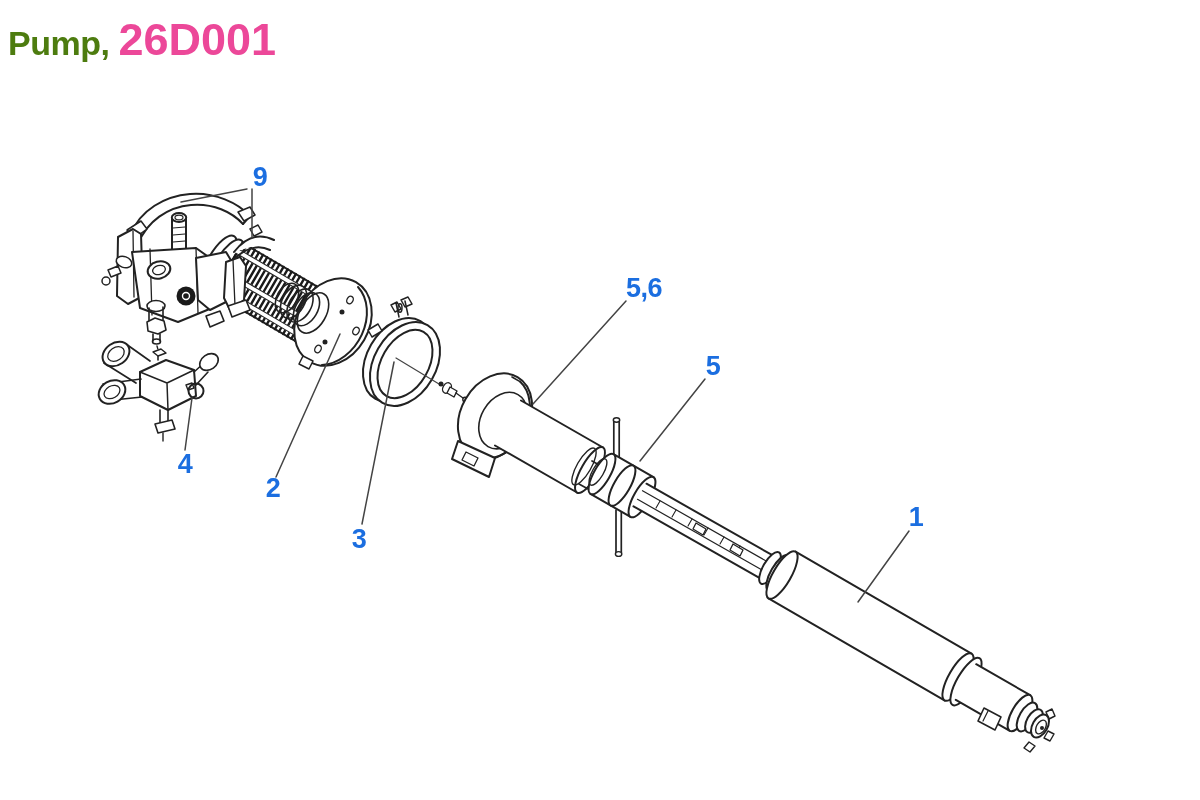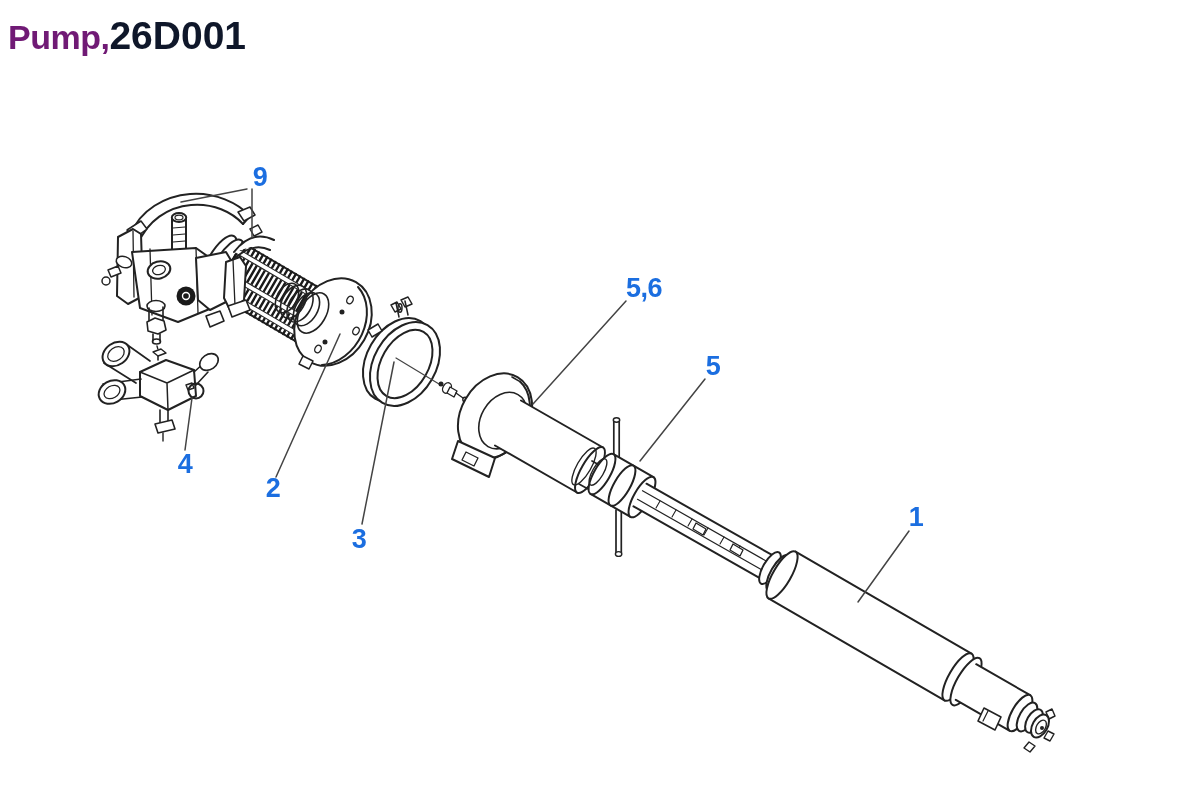--- a/index.html
+++ b/index.html
@@ -1,20 +1,20 @@
 <!DOCTYPE html>
 <html><head>
 <meta charset="utf-8">
 <style>
   html,body{margin:0;padding:0;background:#ffffff;}
   .page{position:relative;width:1200px;height:800px;background:#fff;overflow:hidden;
         font-family:"Liberation Sans","DejaVu Sans",sans-serif;}
   header{position:absolute;left:8px;top:14px;white-space:nowrap;}
-  .title-prefix{font-size:34px;font-weight:bold;color:#701a75;letter-spacing:-0.5px;}
-  .part-number{font-size:39px;font-weight:bold;color:#0f172a;text-decoration:none;cursor:pointer;}
+  .title-prefix{font-size:34px;font-weight:bold;color:#4d7c0f;letter-spacing:-0.5px;}
+  .part-number{font-size:45px;font-weight:bold;color:#ec4899;margin-left:9px;text-decoration:none;cursor:pointer;}
   .diagram-area{position:absolute;left:0;top:0;width:1200px;height:800px;}
   svg{position:absolute;left:0;top:0;}
   .callout{position:absolute;transform:translate(-50%,-50%);font-size:27px;font-weight:bold;
            color:#1b6ee0;cursor:pointer;line-height:1;letter-spacing:-0.5px;}
 </style>
 </head>
 <body>
 
 <div class="page">
 

